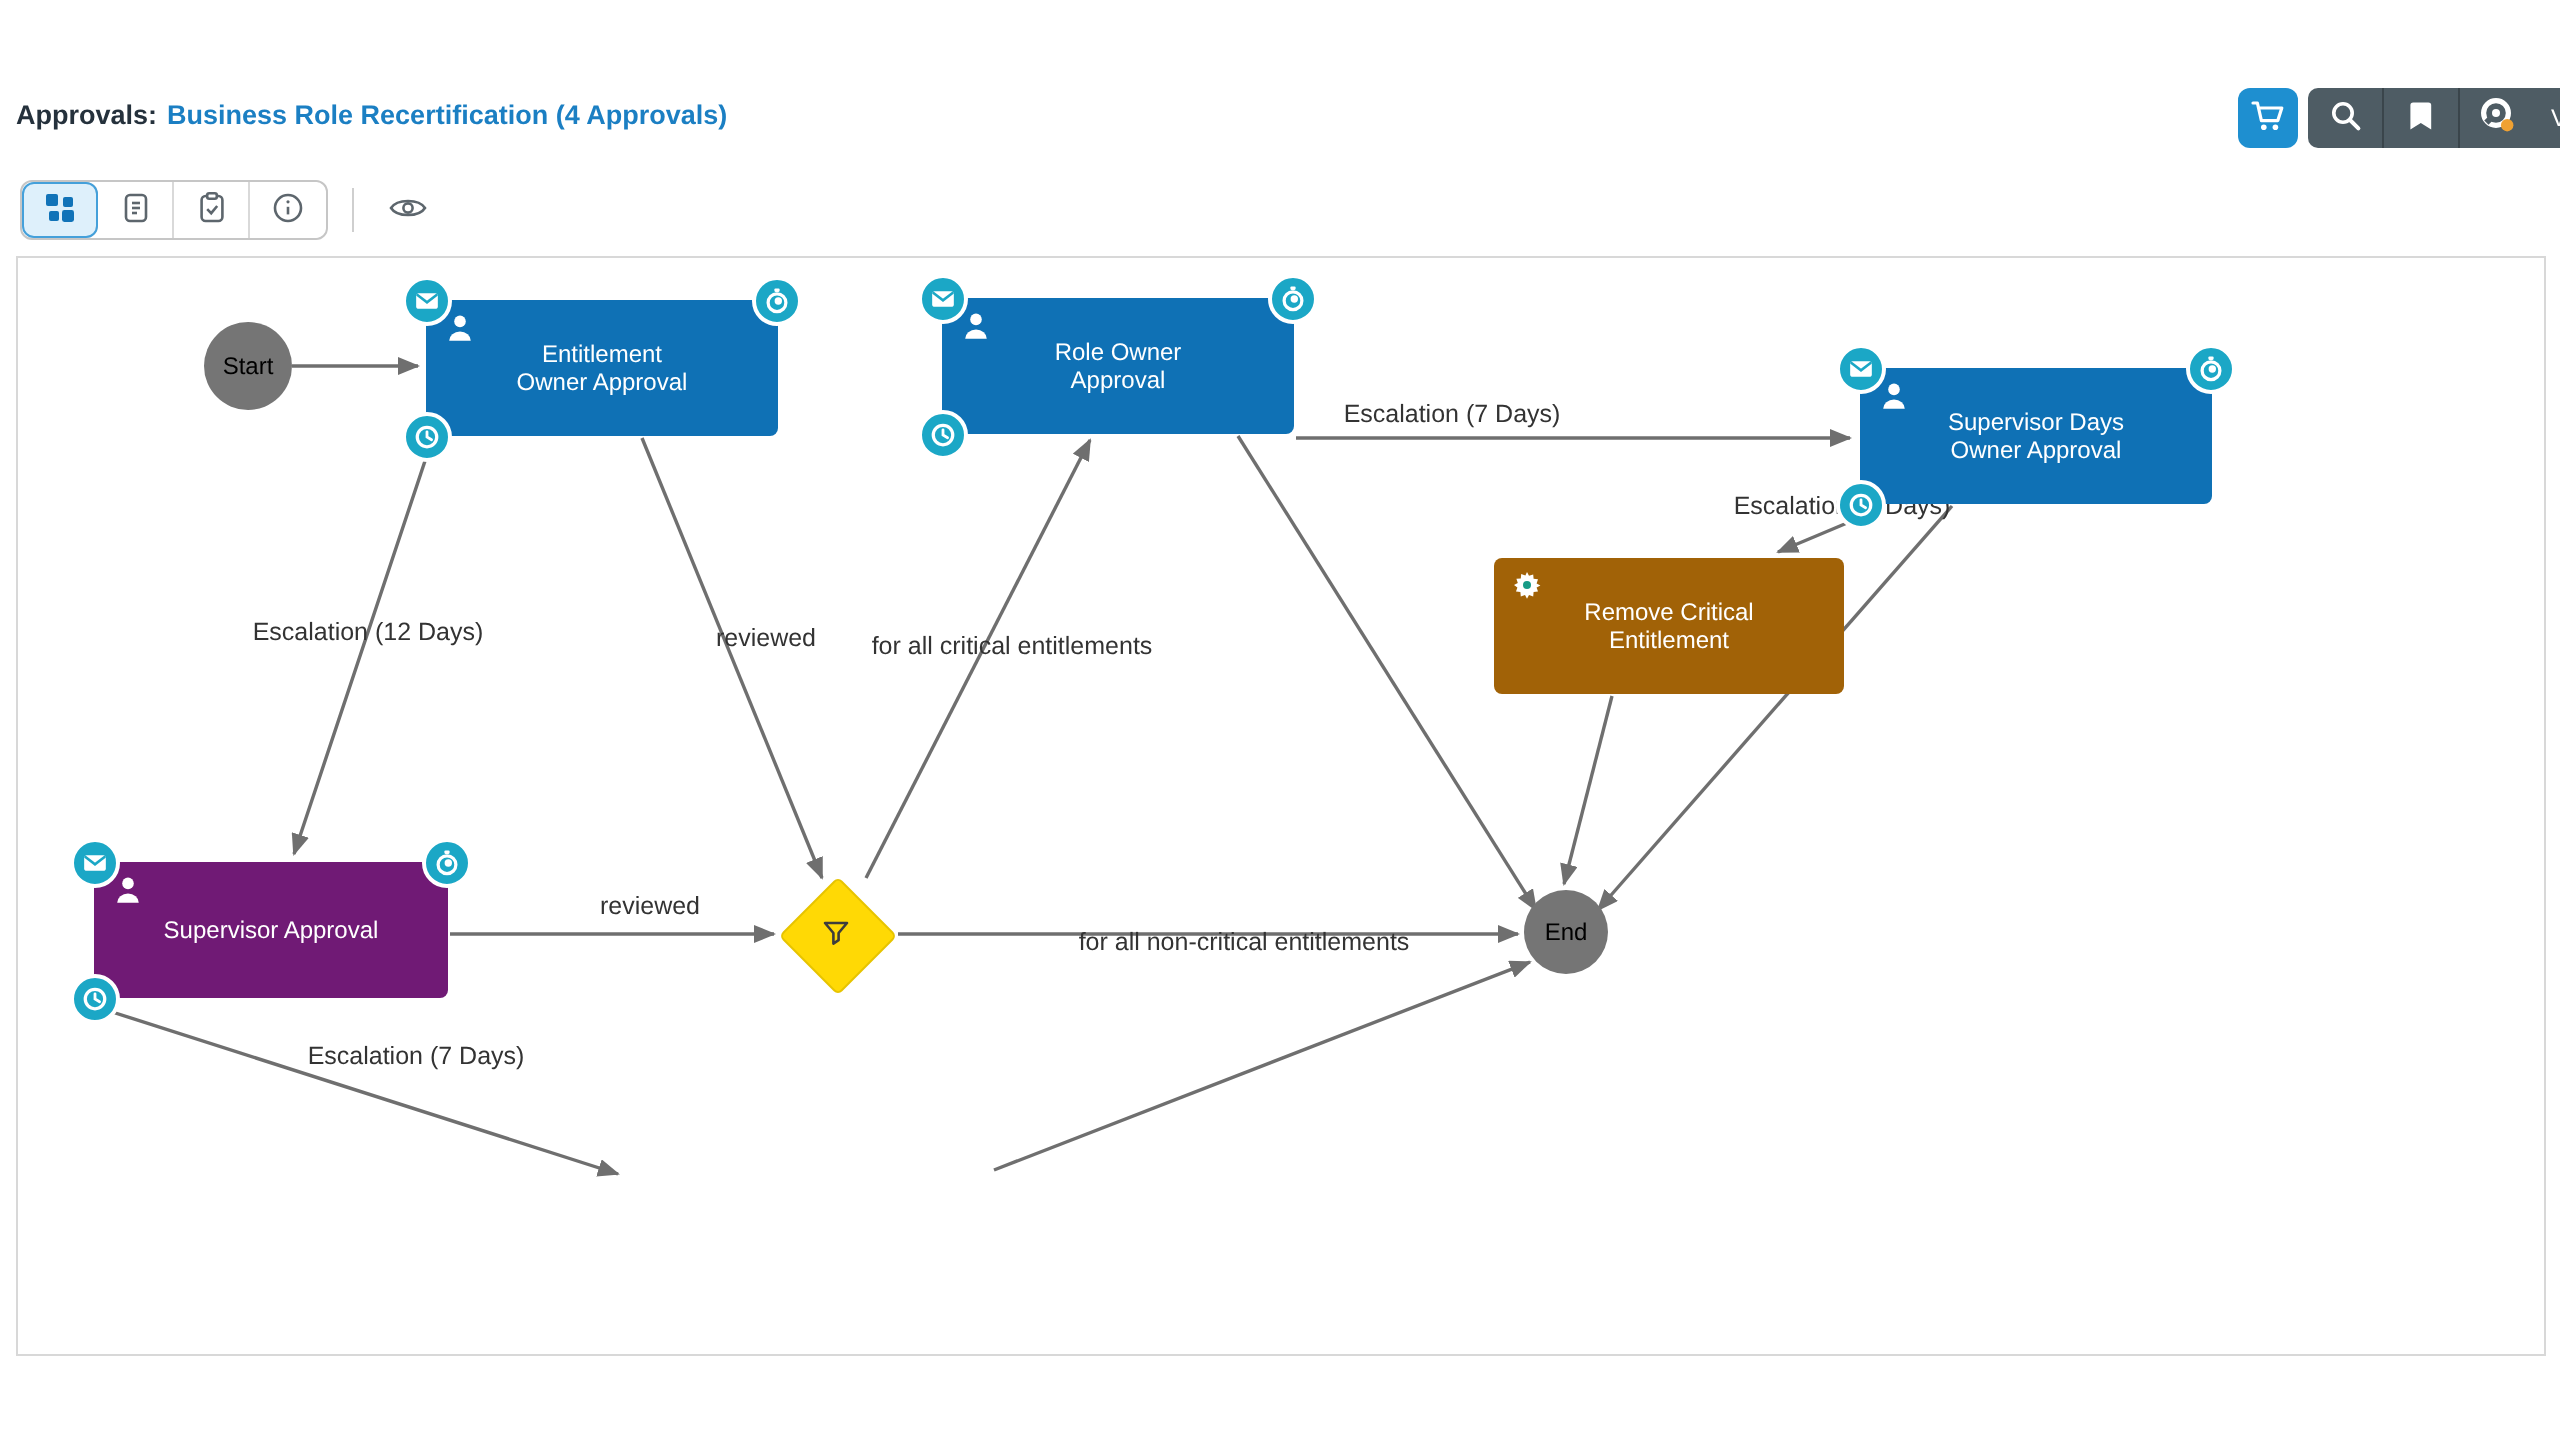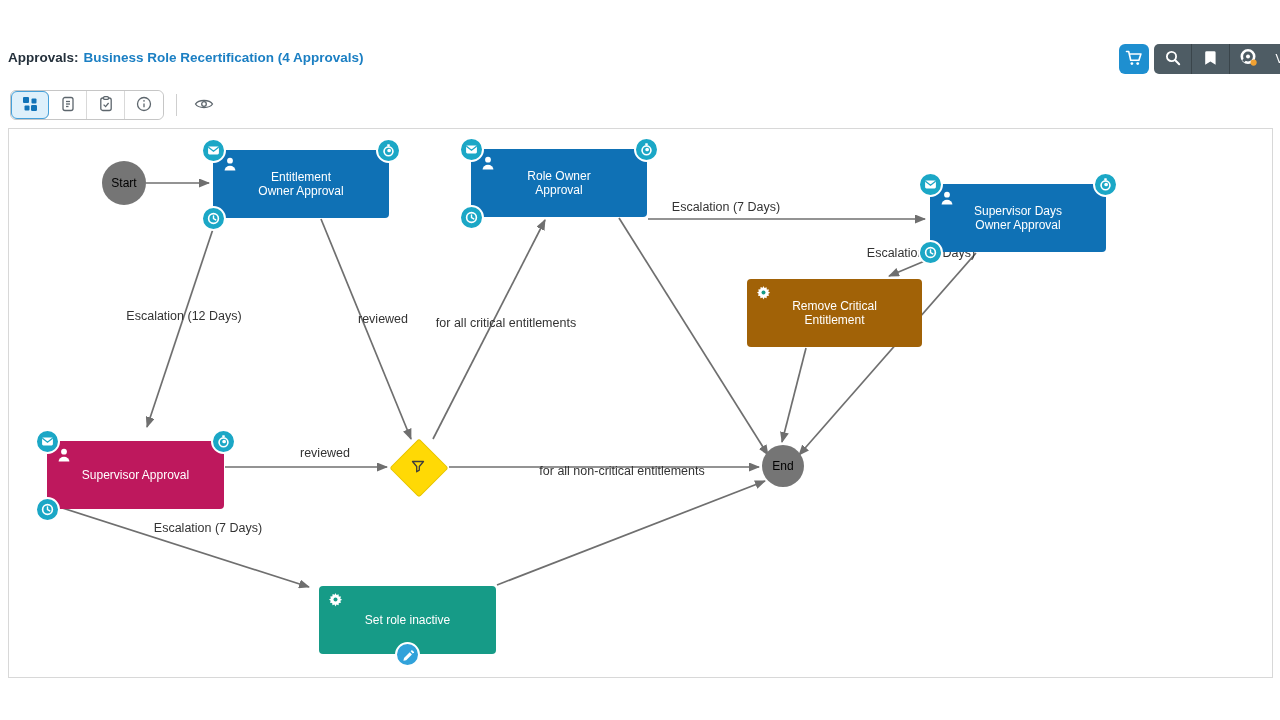--- a/index.html
+++ b/index.html
@@ -226,21 +226,21 @@
             <circle cx="6.6" cy="6" r="1.7" fill="#fff"></circle>
           </svg></div><div class="badge bl" style="background: rgb(27, 167, 198);"><svg width="13" height="13" viewBox="0 0 12 12">
             <circle cx="6" cy="6" r="4.5" fill="none" stroke="#fff" stroke-width="1.5"></circle>
             <path d="M6 3.6 V6 L8.1 7.3" stroke="#fff" stroke-width="1.3" fill="none" stroke-linecap="round"></path>
           </svg></div></div>
       <div class="node-rect action" style="left: 710px; top: 150px; width: 175px; height: 68px; background: #a16207; margin-left: 28px;"><span class="corner-icon"><svg width="15" height="15" viewBox="0 0 15 15">
             <path d="M7.5 1l1 1.9 2.1-.7.2 2.2 2.2.2-.7 2.1 1.9 1-1.9 1 .7 2.1-2.2.2-.2 2.2-2.1-.7-1 1.9-1-1.9-2.1.7-.2-2.2-2.2-.2.7-2.1L1 7.5l1.9-1-.7-2.1 2.2-.2.2-2.2 2.1.7z" fill="#fff"></path>
             <circle cx="7.5" cy="7.5" r="2" fill="#169b87"></circle>
           </svg></span><span>Remove Critical
 Entitlement</span></div>
-      <div class="node-rect approval" style="left: 38px; top: 312px; width: 177px; height: 68px; background: #be185d;"><span class="corner-icon"><svg width="16" height="16" viewBox="0 0 16 16">
+      <div class="node-rect approval" style="left: 38px; top: 302px; width: 177px; height: 68px; background: #701a75;"><span class="corner-icon"><svg width="16" height="16" viewBox="0 0 16 16">
             <circle cx="8" cy="4.7" r="2.9" fill="#fff"></circle>
             <path d="M2.6 14.4 a5.4 4.6 0 0 1 10.8 0 z" fill="#fff"></path>
           </svg></span><span>Supervisor Approval</span><div class="badge tl" style="background: rgb(27, 167, 198);"><svg width="13" height="13" viewBox="0 0 12 12">
             <rect x="1" y="2.4" width="10" height="7.2" rx="1.2" fill="#fff"></rect>
             <path d="M1.6 3.2 L6 6.6 L10.4 3.2" stroke="#1ba7c6" stroke-width="1.2" fill="none" stroke-linecap="round"></path>
           </svg></div><div class="badge tr" style="background: rgb(27, 167, 198);"><svg width="13" height="13" viewBox="0 0 12 12">
             <rect x="4.8" y="0.2" width="2.4" height="1.6" rx="0.5" fill="#fff"></rect>
             <circle cx="6" cy="6.8" r="4.1" fill="none" stroke="#fff" stroke-width="1.5"></circle>
             <circle cx="6.6" cy="6" r="1.7" fill="#fff"></circle>
           </svg></div><div class="badge bl" style="background: rgb(27, 167, 198);"><svg width="13" height="13" viewBox="0 0 12 12">
@@ -249,21 +249,14 @@
           </svg></div></div>
       <div class="diamond-box" style="left: 389px; top: 318px; width: 40px; height: 40px;">
         <div class="diamond-shape"></div>
         <div class="diamond-icon"><svg width="16" height="16" viewBox="0 0 16 16">
             <path d="M2.5 2.5 h11 l-4.2 5 v3.6 l-2.6 1.7 v-5.3 z" fill="none" stroke="#3d3d3d" stroke-width="1.3" stroke-linejoin="round"></path>
           </svg></div>
       </div>
       <div class="node-circle" style="left: 753px; top: 316px; width: 42px; height: 42px; background: rgb(117, 117, 117); text-align: right;">
         <span>End</span>
       </div>
-      <div class="node-rect action" style="left: 310px; top: 457px; width: 177px; height: 68px; background: rgb(22, 155, 135);"><span class="corner-icon"><svg width="15" height="15" viewBox="0 0 15 15">
-            <path d="M7.5 1l1 1.9 2.1-.7.2 2.2 2.2.2-.7 2.1 1.9 1-1.9 1 .7 2.1-2.2.2-.2 2.2-2.1-.7-1 1.9-1-1.9-2.1.7-.2-2.2-2.2-.2.7-2.1L1 7.5l1.9-1-.7-2.1 2.2-.2.2-2.2 2.1.7z" fill="#fff"></path>
-            <circle cx="7.5" cy="7.5" r="2" fill="#169b87"></circle>
-          </svg></span><span>Set role inactive</span><div class="badge bc" style="background: rgb(49, 162, 218);"><svg width="13" height="13" viewBox="0 0 12 12">
-            <path d="M2.8 9.2 L8.1 3.9 L10.1 5.9 L4.8 11.2 L2.2 11.8 Z" fill="#fff"></path>
-            <path d="M8.9 3.1 l1.2-1.2 2 2 -1.2 1.2z" fill="#fff"></path>
-          </svg></div></div>
     </div>
 </div>
 
 </body></html>

